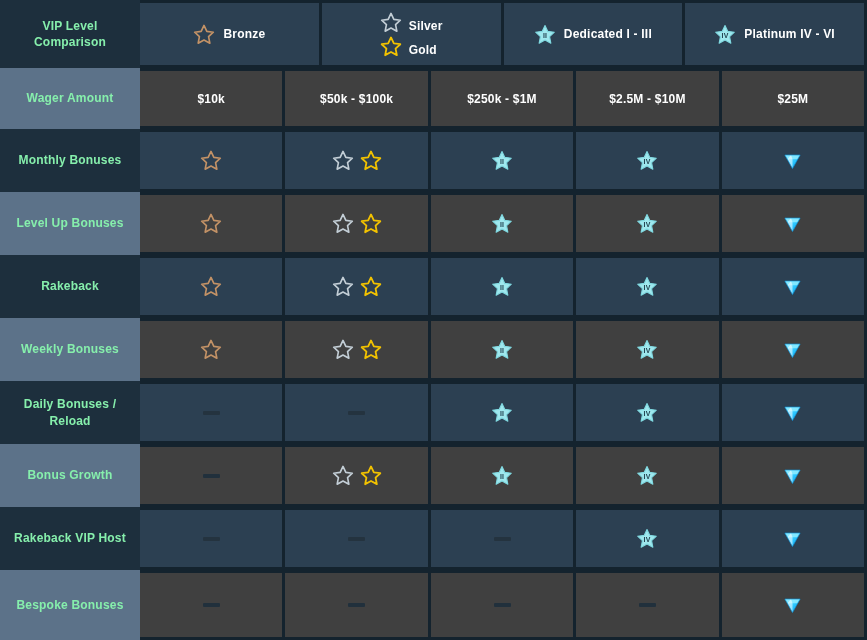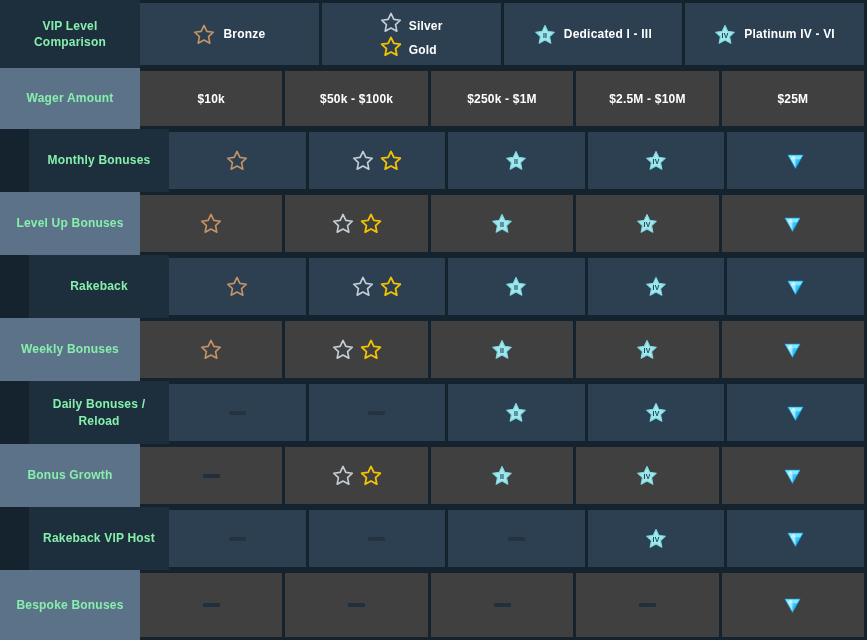--- a/index.html
+++ b/index.html
@@ -53,21 +53,21 @@
     margin: 3px 3px 3px 0;
     padding: 4px 6px;
     color: #ffffff;
     font-size: 12px;
     font-weight: bold;
     letter-spacing: 0.2px;
   }
   .data-cell:first-of-type { margin-left: 3px; }
 
   
-  .tone-dark  .label-cell { background: #1d2f3d; margin-left: 29px; }
+  .tone-dark  .label-cell { background: #1d2f3d; }
   .tone-dark  .data-cell  { background: #2c4052; }
   .tone-light .label-cell { background: #5c7289; }
   .tone-light .data-cell  { background: #404040; }
 
   
   .row-header .label-cell { background: #1d2f3d; }
   .row-header .data-cell  { background: #2c4052; }
 
   
   .row-header   { height: 68px; }

